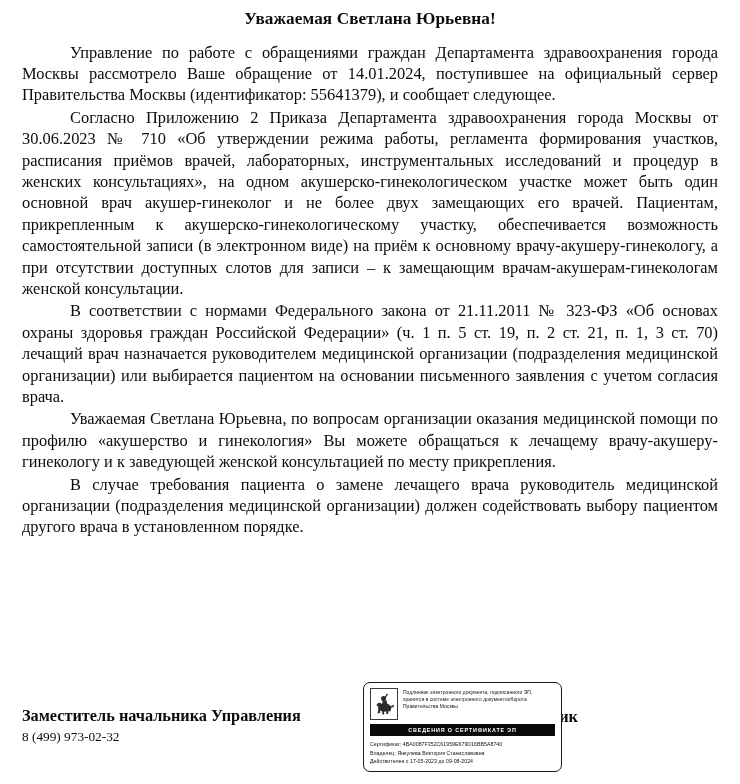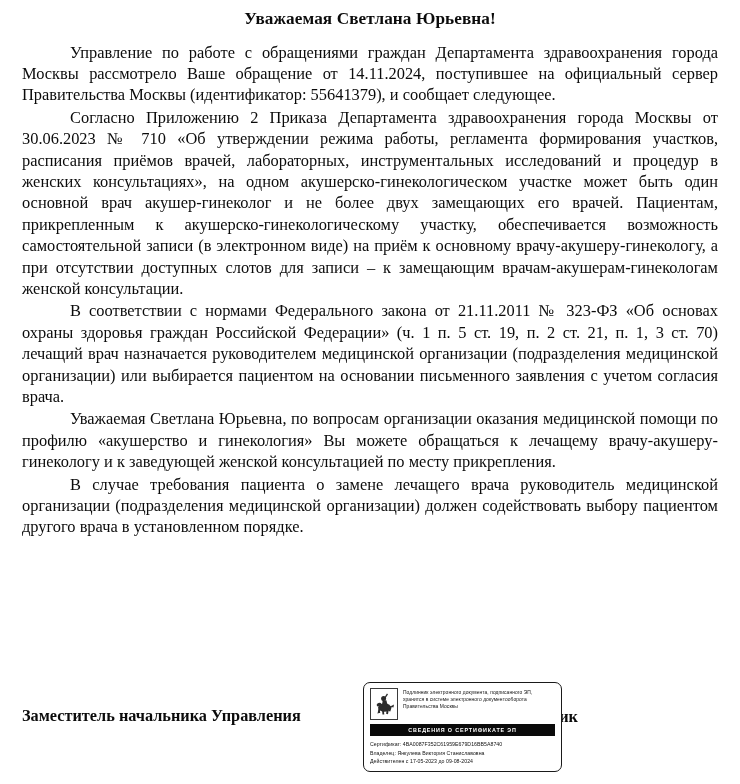--- a/index.html
+++ b/index.html
@@ -136,31 +136,32 @@
 </style>
 </head>
 <body>
 
 <div class="page">
 
   <div class="content">
 
     <div class="salutation">Уважаемая Светлана Юрьевна!</div>
 
-    <p class="body-par">Управление по работе с обращениями граждан Департамента здравоохранения города Москвы рассмотрело Ваше обращение от 14.11.2024, поступившее на официальный сервер Правительства Москвы (идентификатор: 55641379), и сообщает следующее.</p>
+    <p class="body-par">Управление по работе с обращениями граждан Департамента здравоохранения города Москвы рассмотрело Ваше обращение от 14.01.2024, поступившее на официальный сервер Правительства Москвы (идентификатор: 55641379), и сообщает следующее.</p>
     <p class="body-par">Согласно Приложению 2 Приказа Департамента здравоохранения города Москвы от 30.06.2023 № 710 «Об утверждении режима работы, регламента формирования участков, расписания приёмов врачей, лабораторных, инструментальных исследований и процедур в женских консультациях», на одном акушерско-гинекологическом участке может быть один основной врач акушер-гинеколог и не более двух замещающих его врачей. Пациентам, прикрепленным к акушерско-гинекологическому участку, обеспечивается возможность самостоятельной записи (в электронном виде) на приём к основному врачу-акушеру-гинекологу, а при отсутствии доступных слотов для записи – к замещающим врачам-акушерам-гинекологам женской консультации.</p>
     <p class="body-par">В соответствии с нормами Федерального закона от 21.11.2011 № 323-ФЗ «Об основах охраны здоровья граждан Российской Федерации» (ч. 1 п. 5 ст. 19, п. 2 ст. 21, п. 1, 3 ст. 70) лечащий врач назначается руководителем медицинской организации (подразделения медицинской организации) или выбирается пациентом на основании письменного заявления с учетом согласия врача.</p>
     <p class="body-par">Уважаемая Светлана Юрьевна, по вопросам организации оказания медицинской помощи по профилю «акушерство и гинекология» Вы можете обращаться к лечащему врачу-акушеру-гинекологу и к заведующей женской консультацией по месту прикрепления.</p>
     <p class="body-par">В случае требования пациента о замене лечащего врача руководитель медицинской организации (подразделения медицинской организации) должен содействовать выбору пациентом другого врача в установленном порядке.</p>
 
   </div>
 
   <div class="sig-block">
     <div class="sig-title">Заместитель начальника Управления</div>
     <div class="executor">
+      <div>8 (499)  973-02-32</div>
     </div>
   </div>
 
   <div class="signer-name">В.С. Подлинник</div>
 
   <div class="stamp">
 
     <div class="stamp-top">
       <div class="emblem">
         <svg width="22" height="26" viewBox="0 0 22 26" aria-hidden="true">

